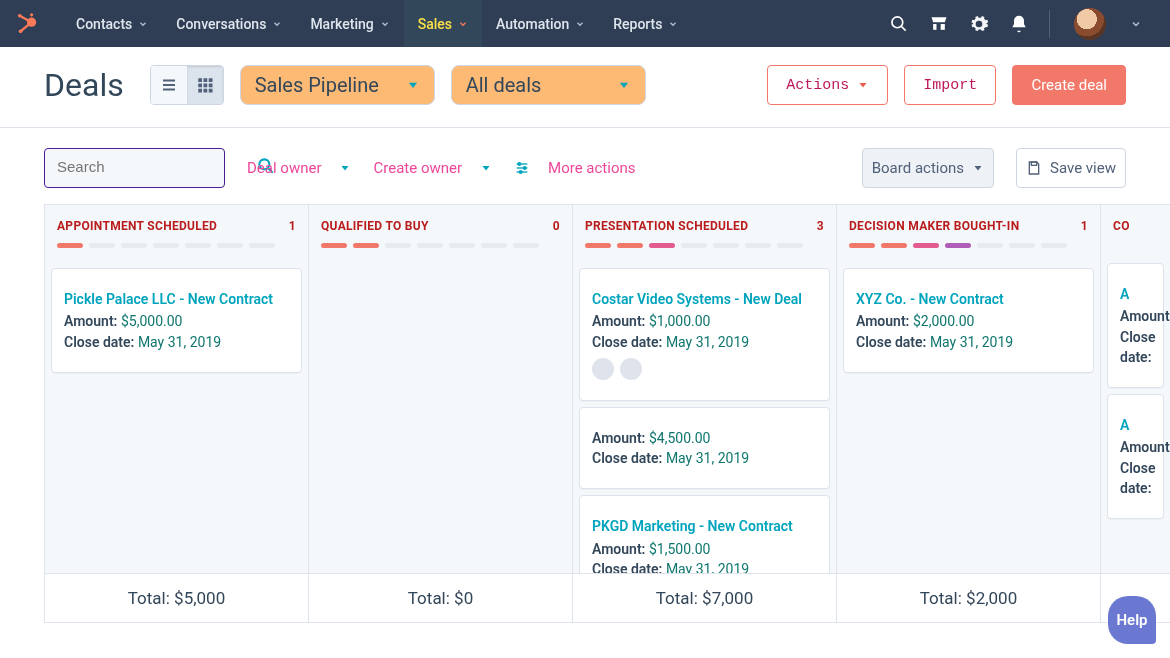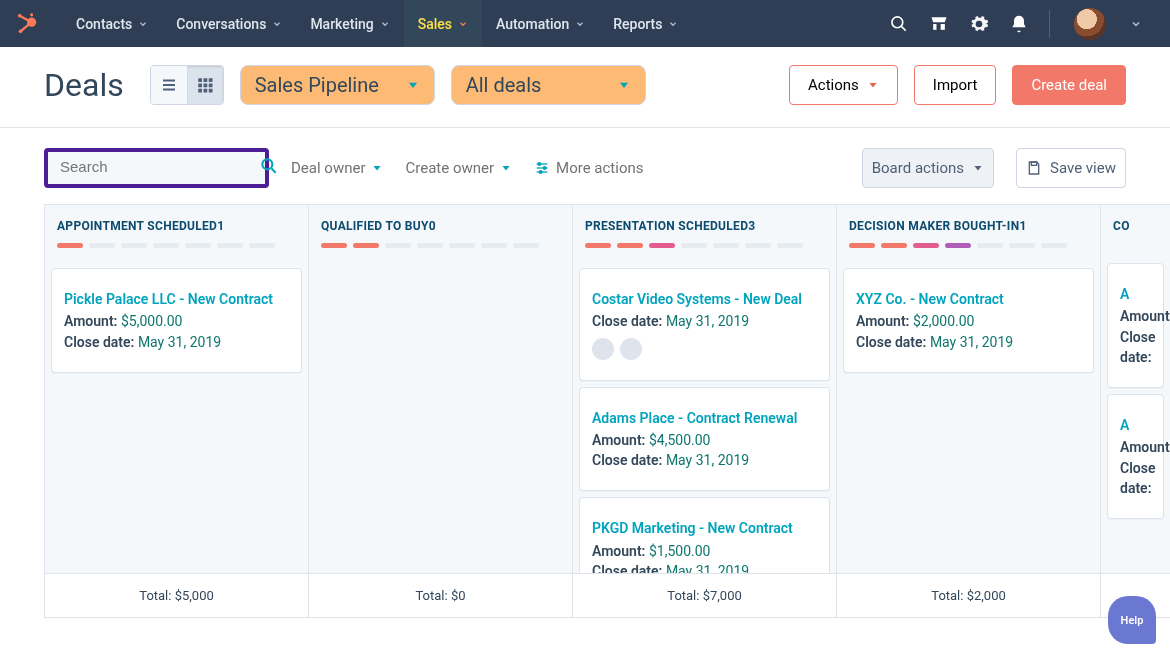--- a/index.html
+++ b/index.html
@@ -16,47 +16,47 @@
   .avatar { width:32px; height:32px; border-radius:50%; background:radial-gradient(circle at 40% 35%, #f0c9a6 0 35%, #8a4c2f 36% 60%, #5a3524 61% 100%); cursor:pointer; }
   .page-head { display:flex; align-items:center; padding:18px 44px 22px; border-bottom:1px solid #dfe3eb; gap:16px; }
   h1.title { font-size:32px; font-weight:400; color:#33475b; margin-right:10px; }
   .view-toggle { display:flex; border:1px solid #cdd6e2; border-radius:4px; overflow:hidden; }
   .vt-btn { width:36px; height:38px; display:flex; align-items:center; justify-content:center; cursor:pointer; background:#f5f8fa; }
   .vt-btn.active { background:#dbe3ed; box-shadow: inset 0 1px 2px rgba(0,0,0,.12); }
   .select { height:40px; border:1px solid #cdd6e2; border-radius:8px; background:#fdba74; padding:0 36px 0 14px; display:flex; align-items:center; font-size:20px; color:#33475b; position:relative; cursor:pointer; }
   .select .caret { position:absolute; right:14px; color:#00a4bd; }
   .head-spacer { flex:1; }
   .btn { height:40px; border-radius:4px; padding:0 18px; display:flex; align-items:center; font-size:15px; cursor:pointer; }
-  .btn-outline { border:1px solid #f2786a; color:#000000; background:#fff; }
+  .btn-outline { border:1px solid #f2786a; color:#be185d; background:#fff;font-family:Liberation Mono, monospace; }
   .btn-primary { background:#f2786a; color:#fff; border:1px solid #f2786a; }
   .btn-outline .caret { margin-left:8px; }
   .filters-row { display:flex; align-items:center; padding:20px 44px 16px; gap:22px; }
-  .search { width:225px; height:40px; border:4px solid #4c1d95; border-radius:4px; background:#f5f8fa; display:flex; align-items:center; padding:0 10px 4px 12px; }
+  .search { width:181px; height:40px; border:1px solid #4c1d95; border-radius:4px; background:#f5f8fa; display:flex; align-items:center; padding:0 10px 4px 12px; }
   .search input { border:none; background:transparent; font-size:15px; color:#556378; outline:none; flex:1; }
-  .linkish { color:#737373; font-size:15px; display:flex; align-items:center; gap:6px; cursor:pointer; }
+  .linkish { color:#ec4899; font-size:15px; display:flex; align-items:center; gap:18px; cursor:pointer; }
   .filters-spacer { flex:1; }
   .btn-sec { height:40px; border:1px solid #cdd6e2; border-radius:4px; background:#eef2f6; color:#516179; padding:0 9px; display:flex; align-items:center; gap:8px; font-size:15px; cursor:pointer; }
   .btn-sec.white { background:#fff; }
   .board { display:flex; margin:0 0 0 44px; border:1px solid #dfe3eb; border-right:none; height:370px; overflow:hidden; }
   .col { width:264px; border-right:1px solid #dfe3eb; display:flex; flex-direction:column; flex:none; background:#f5f8fa; }
   .col-head { padding:14px 12px 10px; }
-  .col-title-row { display:flex; align-items:center; font-size:12px; font-weight:700; color:#0c4a6e; letter-spacing:.3px; }
+  .col-title-row { display:flex; justify-content:space-between; align-items:center; font-size:12px; font-weight:700; color:#b91c1c; letter-spacing:.3px; }
   .progress { display:flex; gap:6px; margin-top:10px; }
   .seg { width:26px; height:5px; border-radius:3px; }
   .col-body { flex:1; overflow:hidden; padding:4px 6px; }
   .card { background:#fff; border:1px solid #dde3ec; border-radius:4px; box-shadow:0 1px 1px rgba(0,0,0,.03); padding:20px 12px; margin:6px 0; font-size:14px; line-height:1.45; }
   .card .name { color:#00a4bd; font-weight:600; margin-bottom:2px; }
   .card .lbl { color:#33475b; font-weight:600; }
   .card .val { color:#0f766e; font-weight:400; }
   .card .row2 { color:#33475b; }
   .card .avline { display:flex; gap:6px; margin-top:6px; }
   .mini-av { width:22px; height:22px; border-radius:50%; background:#dfe3eb; }
   .totals { display:flex; margin-left:44px; border:1px solid #dfe3eb; border-top:none; border-right:none; }
-  .tot { width:264px; border-right:1px solid #dfe3eb; text-align:center; padding:14px 0; font-size:13px; color:#33475b; background:#fff; }
-  .help { position:absolute; right:14px; bottom:14px; width:48px; height:48px; border-radius:20px 20px 4px 20px; background:#6a78d1; color:#fff; display:flex; align-items:center; justify-content:center; font-size:11px; font-weight:600; cursor:pointer; }
+  .tot { width:264px; border-right:1px solid #dfe3eb; text-align:center; padding:14px 0; font-size:17px; color:#33475b; background:#fff; }
+  .help { position:absolute; right:14px; bottom:14px; width:48px; height:48px; border-radius:20px 20px 4px 20px; background:#6a78d1; color:#fff; display:flex; align-items:center; justify-content:center; font-size:15px; font-weight:600; cursor:pointer; }
   svg { display:block; }
 </style>
 </head>
 <body>
 
 <div class="topnav">
   <div class="logo">
     <svg width="22" height="22" viewBox="0 0 24 24">
         <circle cx="17" cy="10" r="5" fill="#ff7a59"></circle>
         <line x1="17" y1="10" x2="4" y2="3" stroke="#ff7a59" stroke-width="2.5"></line>
@@ -312,28 +312,28 @@
           <div class="seg" style="background:#e25d8e"></div>
           <div class="seg" style="background:#e6ebf0"></div>
           <div class="seg" style="background:#e6ebf0"></div>
           <div class="seg" style="background:#e6ebf0"></div>
           <div class="seg" style="background:#e6ebf0"></div>
         </div>
     </div>
     <div class="col-body">
         <div class="card">
       <div class="name">Costar Video Systems - New Deal</div>
+      <div class="row2"><span class="lbl">Amount:</span> <span class="val">$1,000.00</span></div>
       <div class="row2"><span class="lbl">Close date:</span> <span class="val">May 31, 2019</span></div>
       <div class="avline">
             <div class="mini-av"></div>
             <div class="mini-av"></div>
           </div>
     </div>
         <div class="card">
-      <div class="name">Adams Place - Contract Renewal</div>
       <div class="row2"><span class="lbl">Amount:</span> <span class="val">$4,500.00</span></div>
       <div class="row2"><span class="lbl">Close date:</span> <span class="val">May 31, 2019</span></div>
 
     </div>
         <div class="card">
       <div class="name">PKGD Marketing - New Contract</div>
       <div class="row2"><span class="lbl">Amount:</span> <span class="val">$1,500.00</span></div>
       <div class="row2"><span class="lbl">Close date:</span> <span class="val">May 31, 2019</span></div>
       <div class="avline">
             <div class="mini-av"></div>

